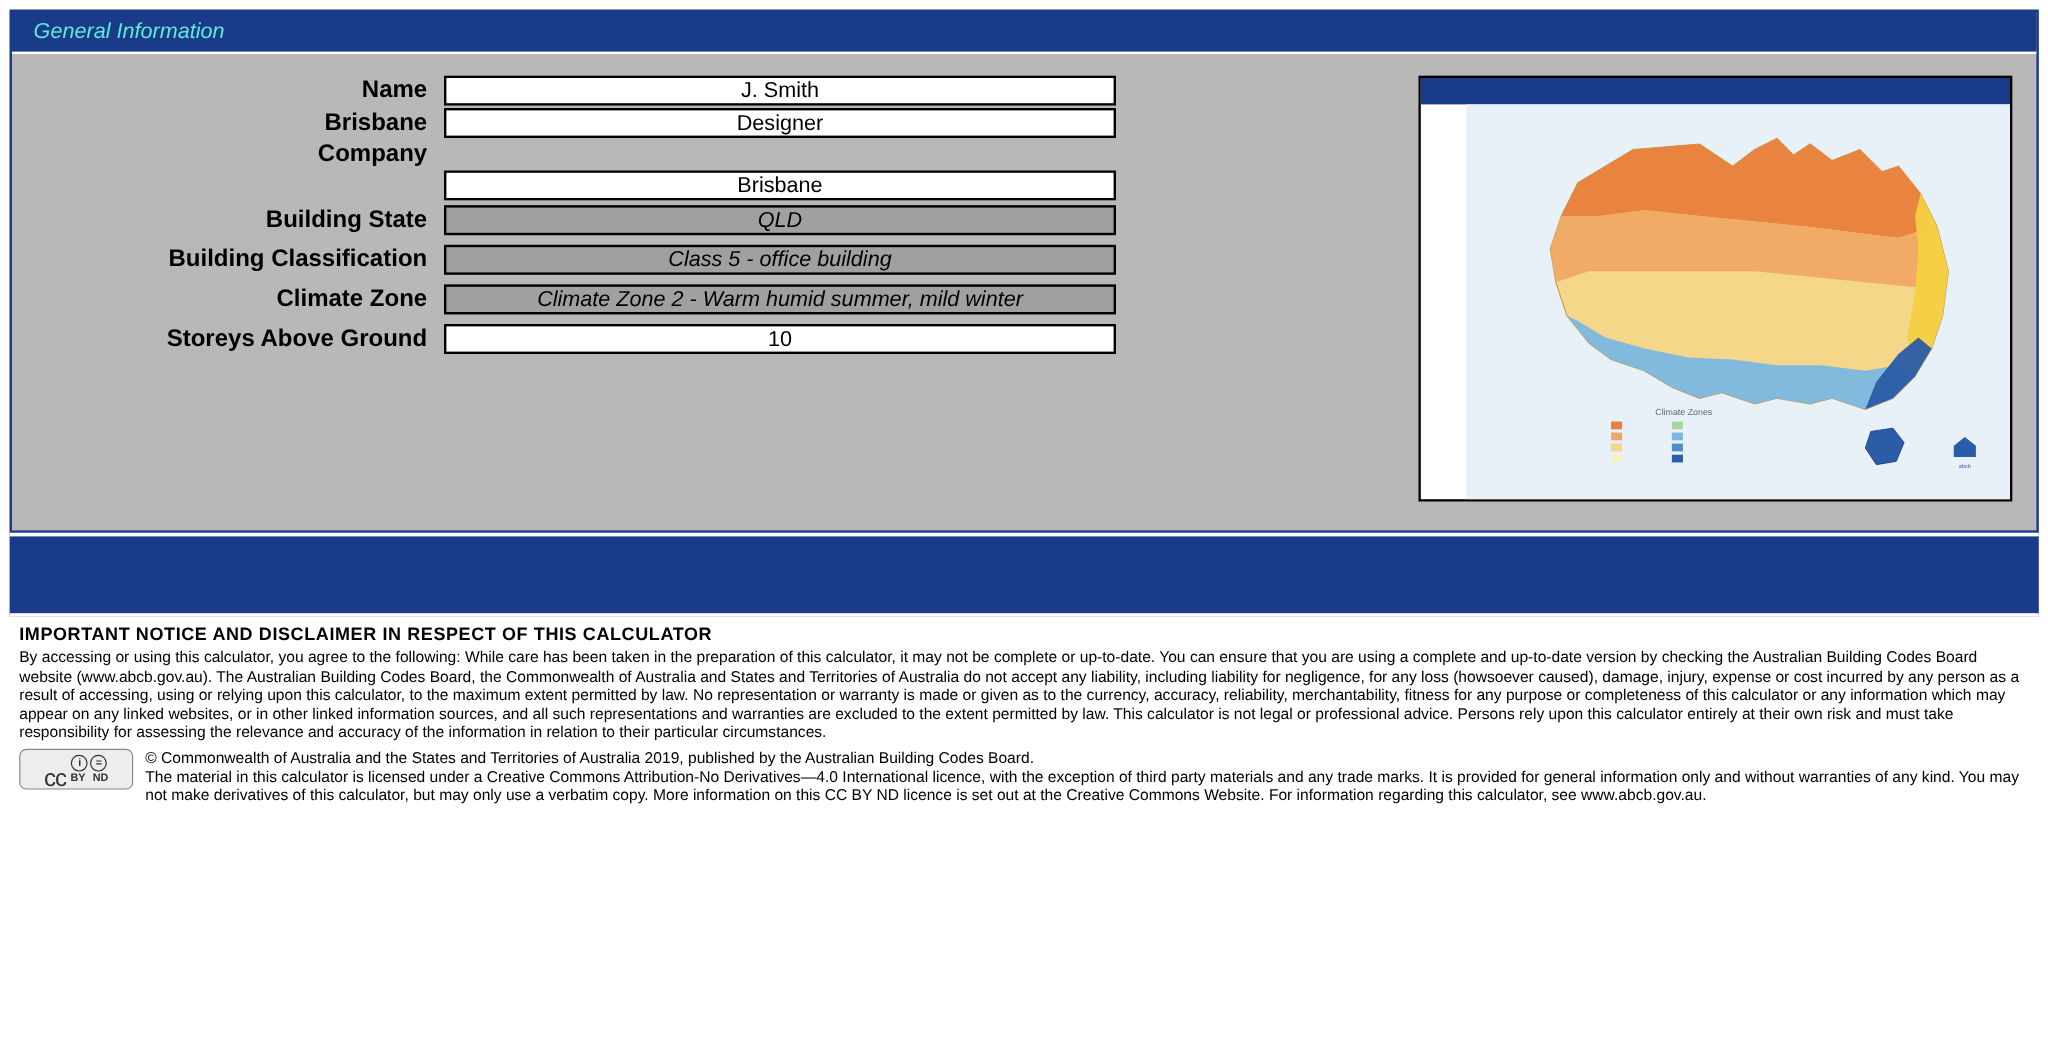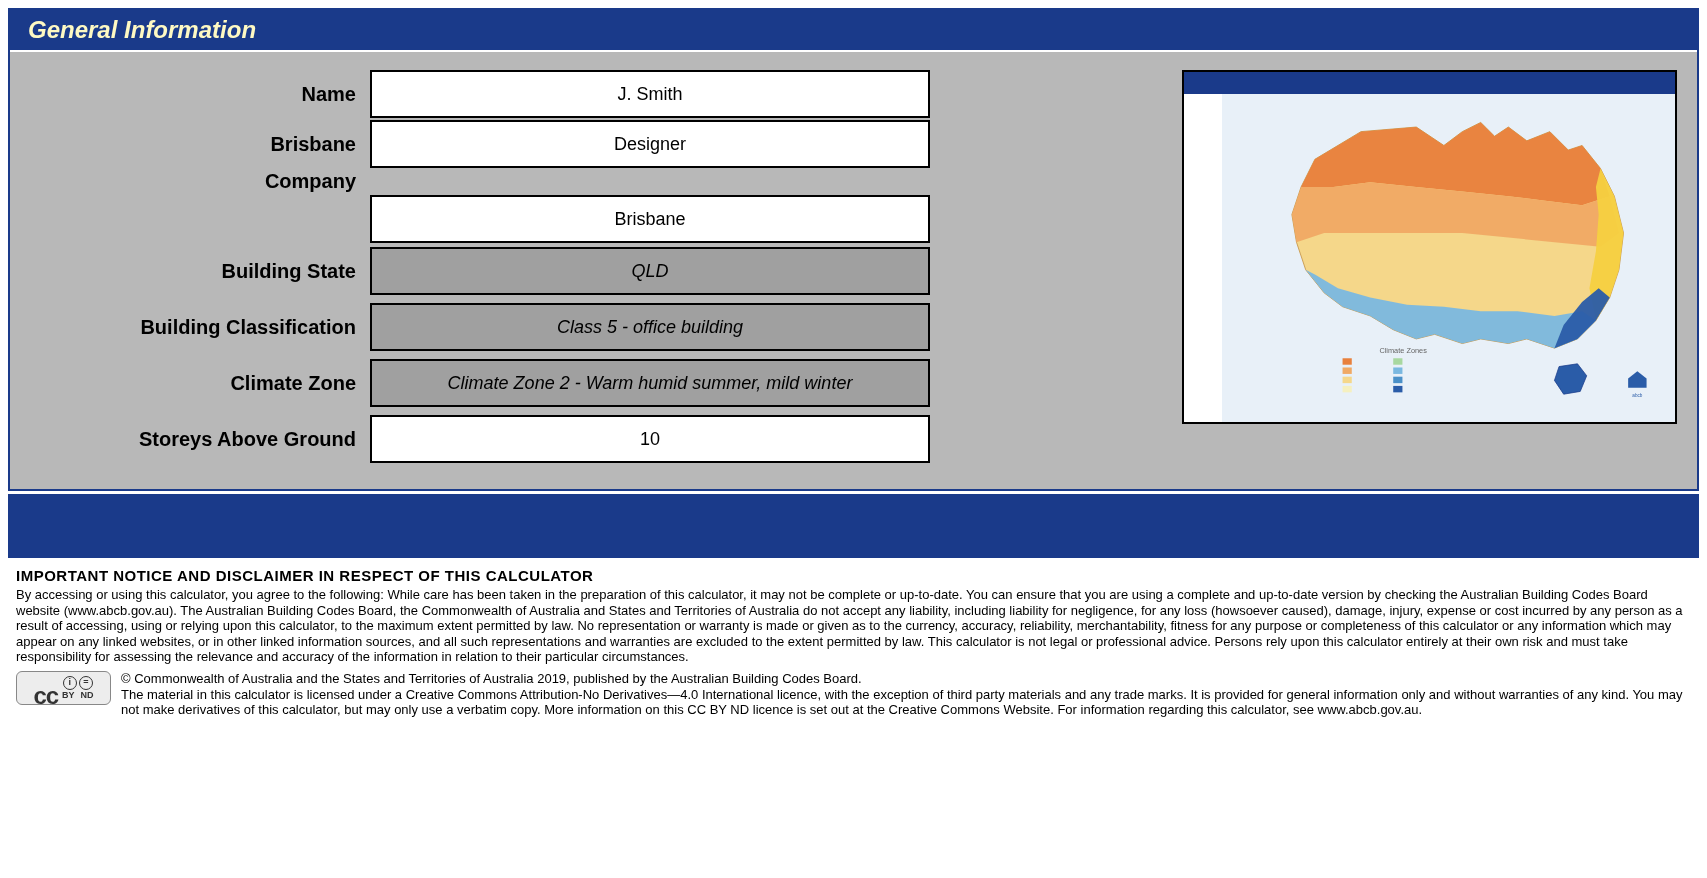--- a/index.html
+++ b/index.html
@@ -8,23 +8,23 @@
     font-family: Arial, sans-serif;
     background: #fff;
     padding: 8px;
   }
   .panel {
     border: 2px solid #1a3a8a;
     background: #b8b8b8;
   }
   .panel-header {
     background: #1a3a8a;
-    color: #fef9c3;
-    font-weight: bold;
-    font-size: 24px;
+    color: #5eead4;
+    font-weight: normal;
+    font-size: 18px;
     font-style: italic;
     padding: 6px 18px;
     border-bottom: 2px solid #fff;
   }
   .panel-body {
     display: flex;
     padding: 18px 20px 24px 20px;
   }
   .form-col {
     flex: 1;
@@ -38,21 +38,21 @@
     width: 340px;
     text-align: right;
     font-weight: bold;
     font-size: 20px;
     padding-right: 14px;
     color: #000;
   }
   .value-input, .value-select {
     flex: 1;
     max-width: 560px;
-    height: 48px;
+    height: 25px;
     border: 2px solid #000;
     background: #fff;
     text-align: center;
     font-size: 18px;
     display: flex;
     align-items: center;
     justify-content: center;
   }
   .value-select {
     background: #a0a0a0;
@@ -111,22 +111,22 @@
     border-radius: 6px;
     display: flex;
     align-items: center;
     justify-content: center;
     gap: 4px;
     font-size: 9px;
     font-weight: bold;
     color: #333;
   }
   .cc-main {
-    font-size: 24px;
-    font-weight: bold;
+    font-size: 20px;
+    font-weight: normal;
     letter-spacing: -1px;
     margin-top: 16px;
   }
   .cc-sub {
     display: flex;
     flex-direction: column;
     align-items: center;
     gap: 0;
     line-height: 1;
   }

